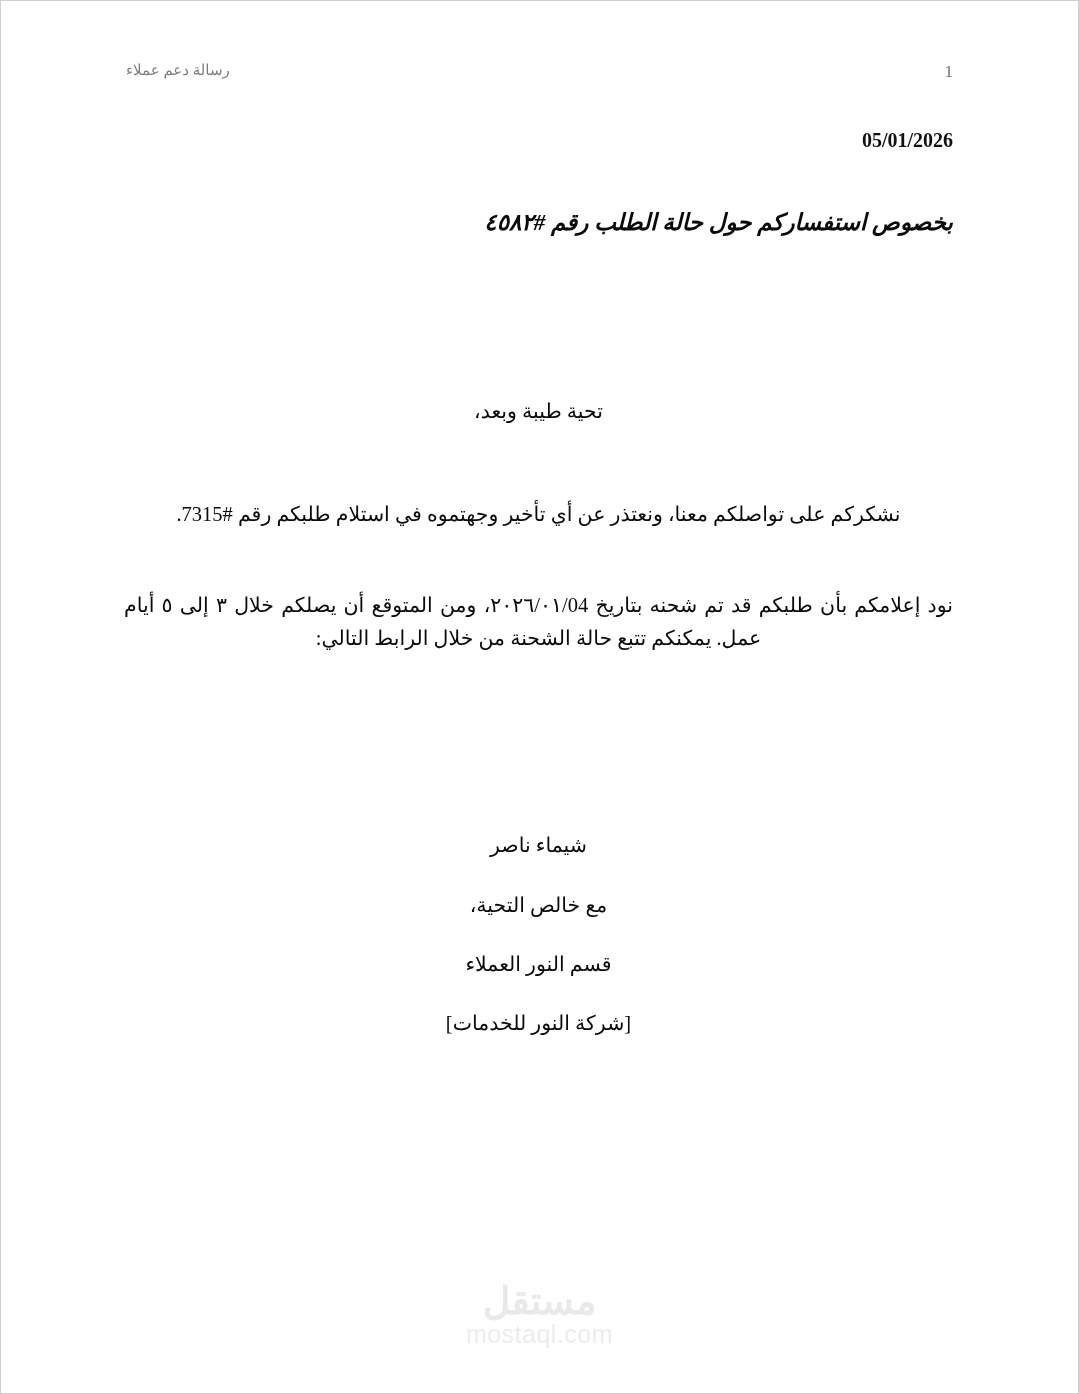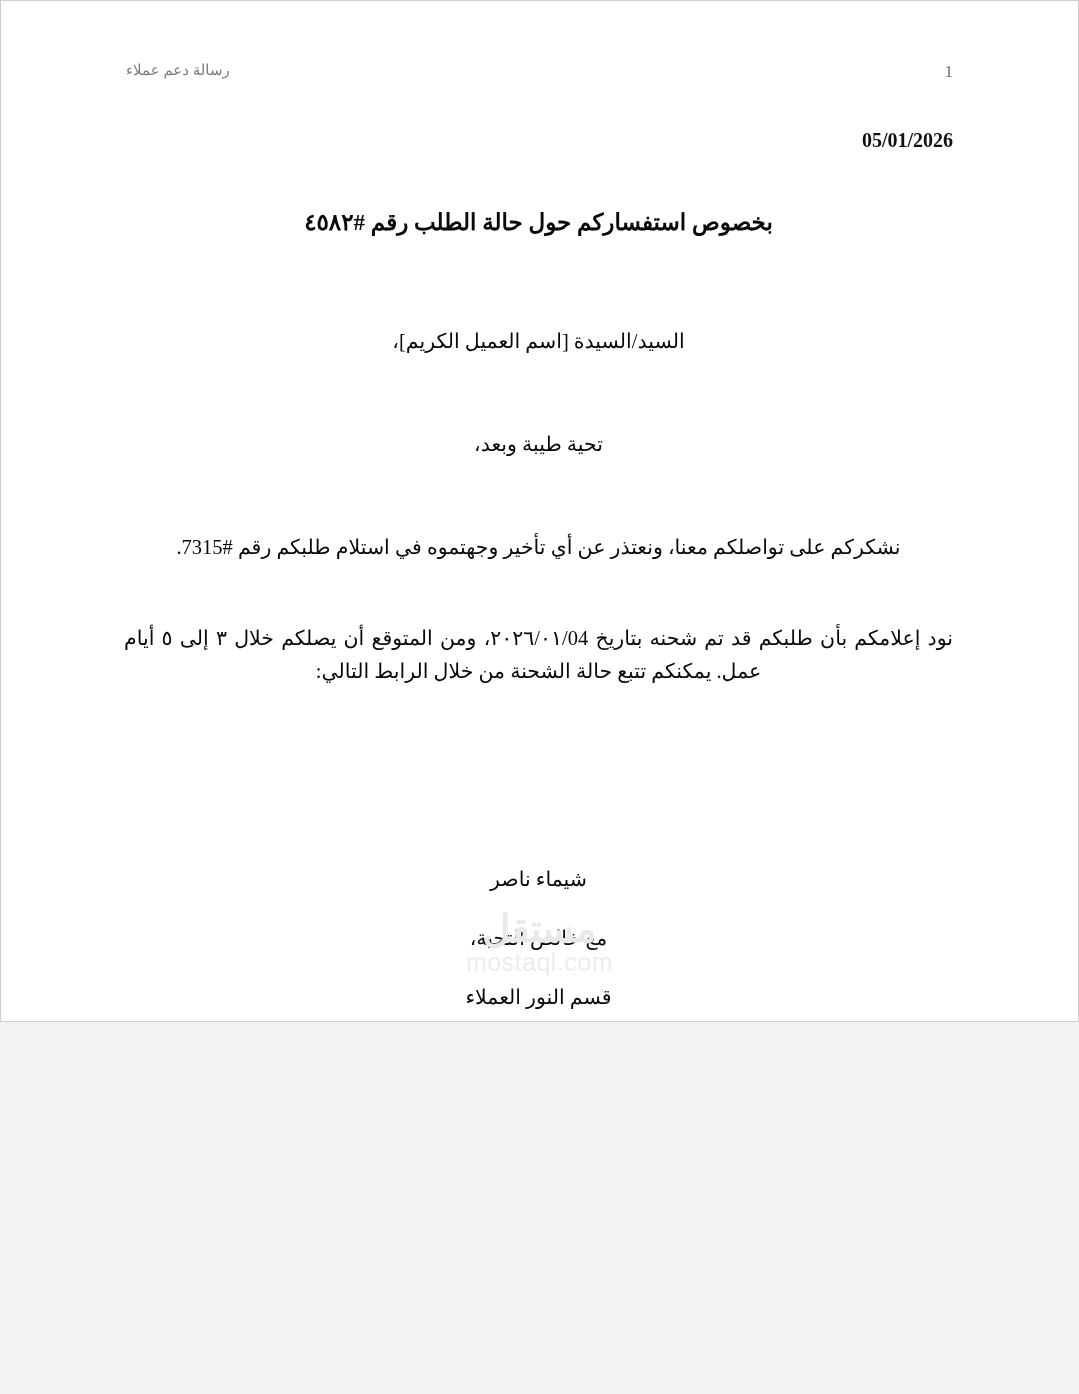--- a/index.html
+++ b/index.html
@@ -5,21 +5,21 @@
 <style>
   html, body {
     margin: 0;
     padding: 0;
     background: #f2f2f2;
   }
 
   .page {
     position: relative;
     width: 1079px;
-    height: 1022px;
+    height: 1394px;
     margin: 0 auto;
     background: #ffffff;
     border: 1px solid #cfcfcf;
     box-sizing: border-box;
     overflow: hidden;
     font-family: "Liberation Serif", "DejaVu Serif", serif;
     color: #0a0a0a;
   }
 
   
@@ -66,25 +66,26 @@
   
   .content {
     position: absolute;
     top: 205px;
     right: 125px;
     left: 125px;
     width: 829px;
   }
 
   .doc-title {
-    text-align: center;
+    text-align: right;
     font-size: 23px;
     font-weight: bold;
     line-height: 1.5;
     margin: 0 0 84px 0;
+    font-style: italic;
   }
 
   .para {
     font-size: 20.5px;
     line-height: 1.62;
     margin: 0;
     text-align: justify;
     text-align-last: center;
   }
 
@@ -149,21 +150,20 @@
   </div>
 
   <div class="doc-date">
     <span>05/01/2026</span>
   </div>
 
   <div class="content">
 
     <h1 class="doc-title">بخصوص استفساركم حول حالة الطلب رقم #٤٥٨٢</h1>
 
-    <p class="para center">السيد/السيدة [اسم العميل الكريم]،</p>
 
     <div class="spacer-lg"></div>
 
     <p class="para center">تحية طيبة وبعد،</p>
 
     <div class="spacer-lg"></div>
 
     <p class="para">نشكركم على تواصلكم معنا، ونعتذر عن أي تأخير وجهتموه في استلام طلبكم رقم #7315.</p>
 
     <div class="spacer-md"></div>

